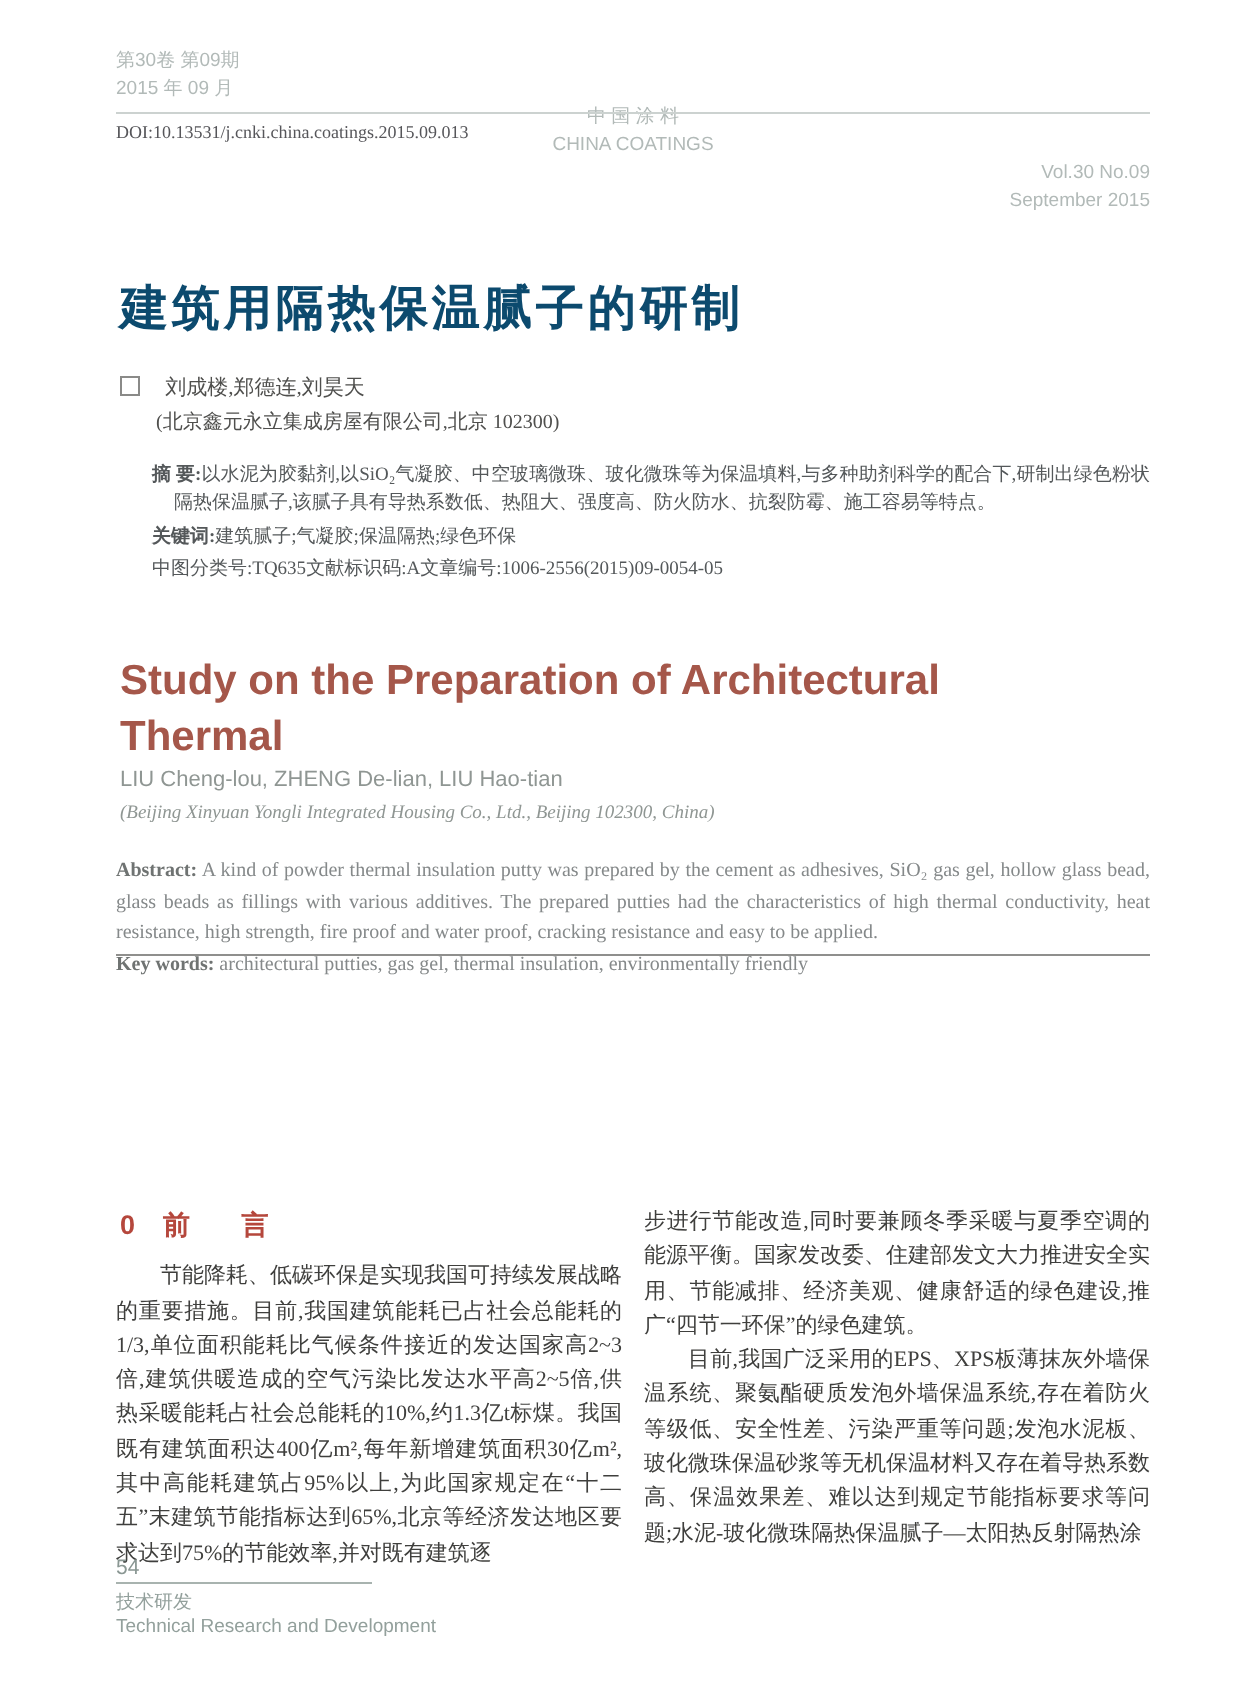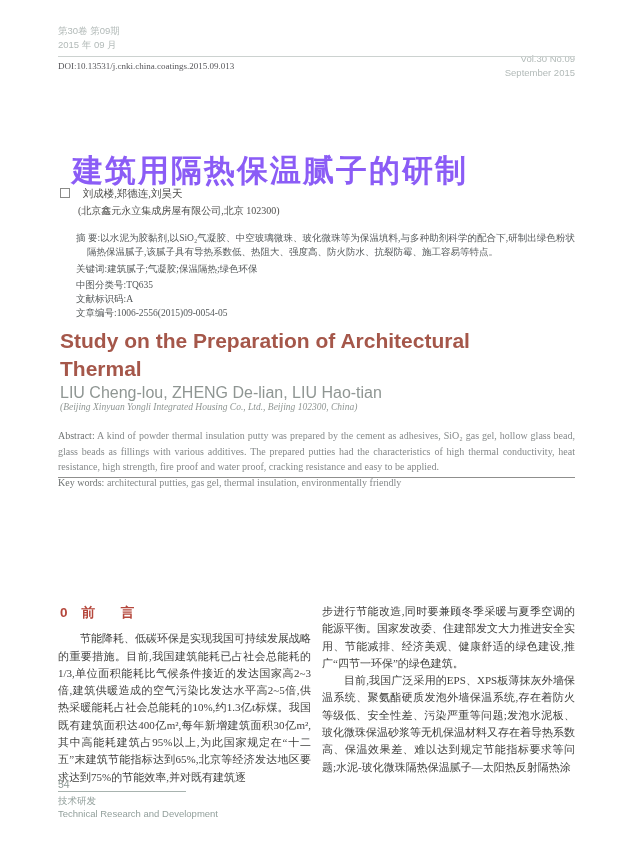--- a/index.html
+++ b/index.html
@@ -28,23 +28,23 @@
     border-top:1px solid #ccd2d0;
   }
   .doi {
     position:absolute; top:61px; left:58px;
     font-size:9px; color:#56565a;
     font-family:"Liberation Serif","DejaVu Serif",serif;
   }
 
   
   .cn-title {
-    position:absolute; top:138px; left:60px; margin:12px;
-    font-size:31px; font-weight:bold; letter-spacing:2px;
-    color:#8b5cf6;
+    position:absolute; top:138px; left:60px; margin:0;
+    font-size:24px; font-weight:bold; letter-spacing:2px;
+    color:#0c4a6e;
     font-family:"Liberation Sans","DejaVu Sans",sans-serif;
   }
   .authors-line {
     position:absolute; top:187px; left:60px;
     font-size:10.5px; color:#4f4f4d;
   }
   .author-box {
     display:inline-block; width:8px; height:8px;
     border:1px solid #8a8a88; margin-right:10px;
     vertical-align:-1px;
@@ -53,35 +53,35 @@
     position:absolute; top:204px; left:78px;
     font-size:10px; color:#4f4f4d;
   }
 
   
   .abs-block {
     position:absolute; top:231px; left:76px; width:499px;
     font-size:9.5px; line-height:14px; color:#54585a;
   }
   .abs-p { text-align:justify; padding-left:11px; text-indent:-11px; }
-  .abs-label { font-weight:normal; }
+  .abs-label { font-weight:bold; }
   .kw-line { margin-top:3px; }
-  .clc-line { display:flex; justify-content:flex-start; margin-top:2px;flex-direction:column; }
+  .clc-line { display:flex; justify-content:flex-start; margin-top:2px; }
 
   
   .en-title {
     position:absolute; top:327px; left:60px; width:490px; margin:0;
     font-family:"Liberation Sans","DejaVu Sans",sans-serif;
     font-weight:bold; font-size:21px; line-height:28px;
     color:#a5574a;
   }
   .en-authors {
     position:absolute; top:384px; left:60px;
     font-family:"Liberation Sans","DejaVu Sans",sans-serif;
-    font-size:16px; color:#8f9693;
+    font-size:11px; color:#8f9693;
   }
   .en-affil {
     position:absolute; top:402px; left:60px;
     font-size:9.5px; font-style:italic; color:#8f9693;
   }
   .en-abs {
     position:absolute; top:428px; left:58px; width:517px;
     font-size:10px; line-height:15.5px; color:#85898a;
     text-align:justify;
   }
@@ -121,20 +121,24 @@
 </head>
 <body>
 
 <div class="page">
 
   <div class="jheader">
     <div class="h-left">
       <div>第30卷 第09期</div>
       <div>2015 年 09 月</div>
     </div>
+    <div class="h-center">
+      <div>中 国 涂 料</div>
+      <div>CHINA COATINGS</div>
+    </div>
     <div class="h-right">
       <div>Vol.30 No.09</div>
       <div>September 2015</div>
     </div>
   </div>
   <div class="header-rule"></div>
   <div class="doi">DOI:10.13531/j.cnki.china.coatings.2015.09.013</div>
 
   <h1 class="cn-title">建筑用隔热保温腻子的研制</h1>
   <div class="authors-line">

